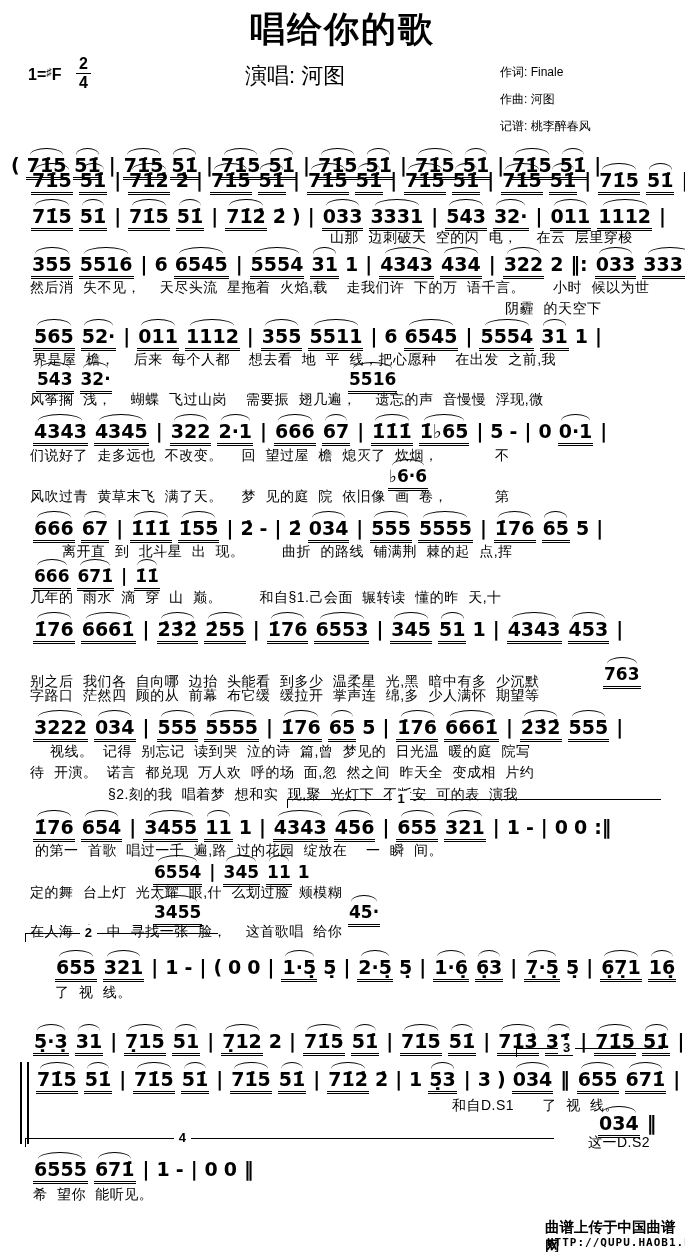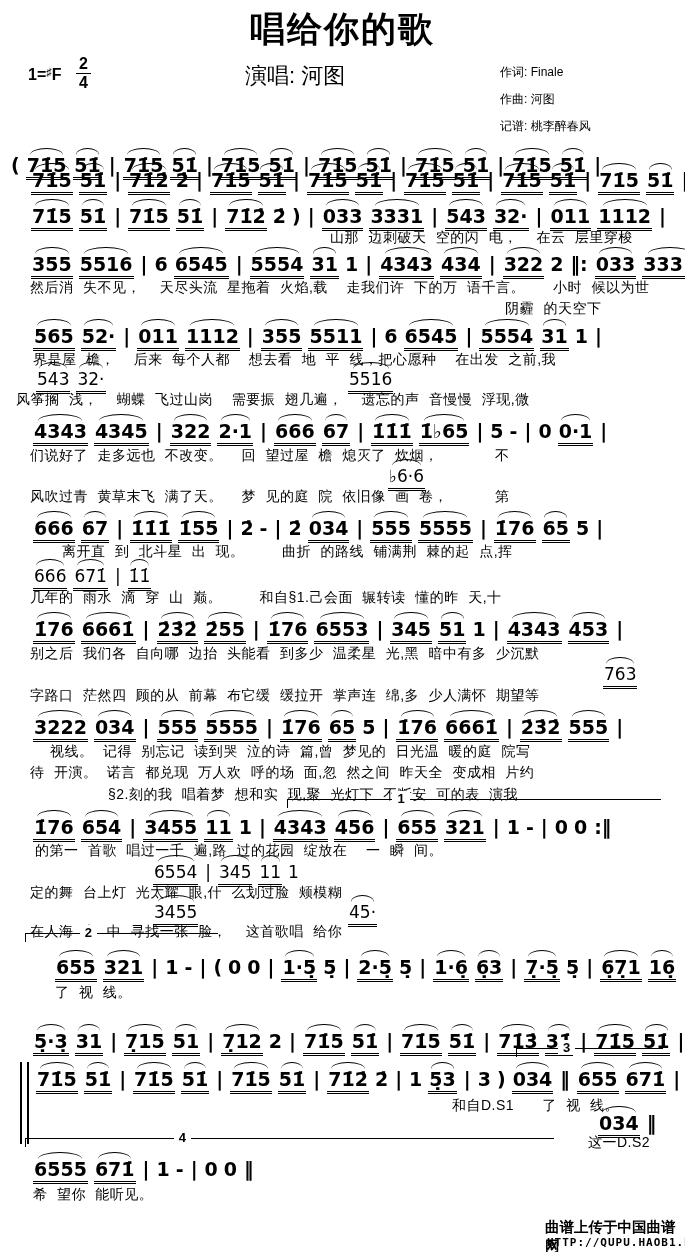--- a/index.html
+++ b/index.html
@@ -17,21 +17,21 @@
   .keysig .acc{font-size:11px;vertical-align:4px;}
   .ts{display:inline-block;vertical-align:-8px;margin-left:10px;text-align:center;line-height:1;}
   .ts .num{display:block;border-bottom:1px solid #000;padding:0 3px 1px;font-weight:bold;}
   .ts .den{display:block;padding-top:1px;font-weight:bold;}
   .performer{position:absolute;top:61px;left:245px;font-size:22px;}
   .credits{position:absolute;top:59px;left:500px;font-size:12px;line-height:27px;}
   
   .line{position:absolute;left:0;top:0;width:685px;height:24px;}
   .part{position:absolute;white-space:pre;}
   .notes .part{font-weight:bold;font-size:19px;font-family:"DejaVu Sans",sans-serif;}
-  .subnotes .part{font-weight:normal;font-size:17px;font-family:"DejaVu Sans",sans-serif;text-align:center;}
+  .subnotes .part{font-weight:bold;font-size:17px;font-family:"DejaVu Sans",sans-serif;text-align:center;}
   .lyric .part{font-size:14px;word-spacing:5px;letter-spacing:0.5px;}
   .tok{display:inline-block;position:relative;margin:0 3px;line-height:22px;}
   .tok.beam{border-bottom:3px double #000;padding:0 1px 1px;}
   .tok.beam::before{
     content:"";position:absolute;top:-6px;left:10%;right:10%;height:6px;
     border-top:1.5px solid #000;border-radius:50% 50% 0 0 / 100% 100% 0 0;
   }
   .tok.bar{margin:0 4px;}
   
   .volta{position:absolute;height:8px;border-top:1.5px solid #000;border-left:1.5px solid #000;}
@@ -96,21 +96,21 @@
         <span class="part" style="left: 30px;"><span class="tok beam">565</span><span class="tok beam">52·</span><span class="tok bar">|</span><span class="tok beam">011</span><span class="tok beam">1112</span><span class="tok bar">|</span><span class="tok beam">355</span><span class="tok beam">5511</span><span class="tok bar">|</span><span class="tok plain">6</span><span class="tok beam">6545</span><span class="tok bar">|</span><span class="tok beam">5554</span><span class="tok beam">31</span><span class="tok plain">1</span><span class="tok bar">|</span></span>
       </div>
       <div class="line lyric" style="top: 351px;">
         <span class="part" style="left: 33px;">界是屋 檐，  后来 每个人都  想去看 地 平 线，把心愿种  在出发 之前,我</span>
       </div>
       <div class="line subnotes" style="top: 368px;">
         <span class="part" style="left: 33px;"><span class="tok beam">543</span><span class="tok beam">32·</span></span>
         <span class="part" style="left: 345px;"><span class="tok beam">5516</span></span>
       </div>
       <div class="line lyric" style="top: 391px;">
-        <span class="part" style="left: 16px;">风筝搁 浅，  蝴蝶 飞过山岗  需要振 翅几遍，  遗忘的声 音慢慢 浮现,微</span>
+        <span class="part" style="left: 30px;">风筝搁 浅，  蝴蝶 飞过山岗  需要振 翅几遍，  遗忘的声 音慢慢 浮现,微</span>
       </div>
       <div class="line notes" style="top: 420px;">
         <span class="part" style="left: 30px;"><span class="tok beam">4343</span><span class="tok beam">4345</span><span class="tok bar">|</span><span class="tok beam">322</span><span class="tok beam">2·1</span><span class="tok bar">|</span><span class="tok beam">666</span><span class="tok beam">67</span><span class="tok bar">|</span><span class="tok beam">1̇1̇1̇</span><span class="tok beam">1̇♭65</span><span class="tok bar">|</span><span class="tok plain">5</span><span class="tok plain">-</span><span class="tok bar">|</span><span class="tok plain">0</span><span class="tok beam">0·1</span><span class="tok bar">|</span></span>
       </div>
       <div class="line lyric" style="top: 447px;">
         <span class="part" style="left: 30px;">们说好了 走多远也 不改变。  回 望过屋 檐 熄灭了 炊烟，      不</span>
       </div>
       <div class="line subnotes" style="top: 465px;">
         <span class="part" style="left: 385px;"><span class="tok beam">♭6·6</span></span>
       </div>
@@ -125,21 +125,21 @@
       </div>
       <div class="line subnotes" style="top: 565px;">
         <span class="part" style="left: 30px;"><span class="tok beam">666</span><span class="tok beam">671̇</span><span class="tok bar">|</span><span class="tok beam">1̇1̇</span></span>
       </div>
       <div class="line lyric" style="top: 589px;">
         <span class="part" style="left: 30px;">几年的 雨水 滴 穿 山 巅。    和自§1.己会面 辗转读 懂的昨 天,十</span>
       </div>
       <div class="line notes" style="top: 618px;">
         <span class="part" style="left: 30px;"><span class="tok beam">1̇76</span><span class="tok beam">6661̇</span><span class="tok bar">|</span><span class="tok beam">2̇3̇2̇</span><span class="tok beam">2̇55</span><span class="tok bar">|</span><span class="tok beam">1̇76</span><span class="tok beam">6553</span><span class="tok bar">|</span><span class="tok beam">345</span><span class="tok beam">51</span><span class="tok plain">1</span><span class="tok bar">|</span><span class="tok beam">4343</span><span class="tok beam">453</span><span class="tok bar">|</span></span>
       </div>
-      <div class="line lyric" style="top: 645px;">
+      <div class="line lyric" style="top: 673px;">
         <span class="part" style="left: 30px;">别之后 我们各 自向哪 边抬 头能看 到多少 温柔星 光,黑 暗中有多 少沉默</span>
       </div>
       <div class="line subnotes" style="top: 663px;">
         <span class="part" style="left: 600px;"><span class="tok beam">763</span></span>
       </div>
       <div class="line lyric" style="top: 687px;">
         <span class="part" style="left: 30px;">字路口 茫然四 顾的从 前幕 布它缓 缓拉开 掌声连 绵,多 少人满怀 期望等</span>
       </div>
       <div class="line notes" style="top: 716px;">
         <span class="part" style="left: 30px;"><span class="tok beam">3222</span><span class="tok beam">034</span><span class="tok bar">|</span><span class="tok beam">555</span><span class="tok beam">5555</span><span class="tok bar">|</span><span class="tok beam">1̇76</span><span class="tok beam">65</span><span class="tok plain">5</span><span class="tok bar">|</span><span class="tok beam">1̇76</span><span class="tok beam">6661̇</span><span class="tok bar">|</span><span class="tok beam">2̇3̇2̇</span><span class="tok beam">555</span><span class="tok bar">|</span></span>

